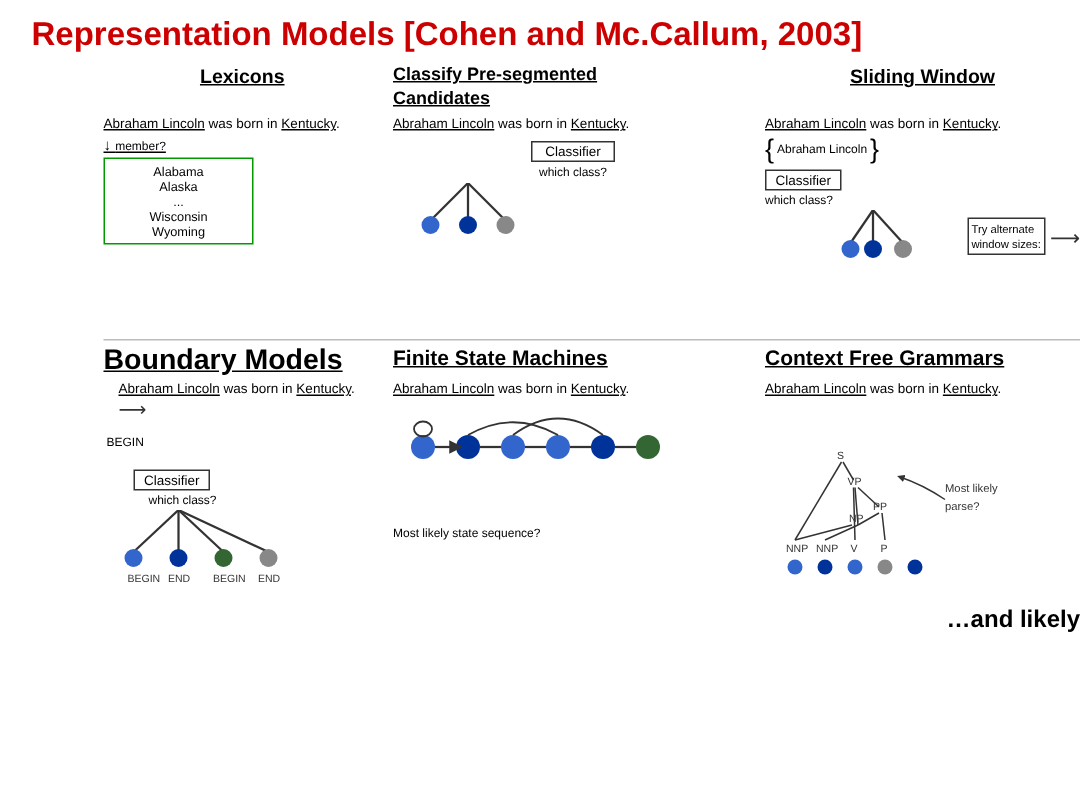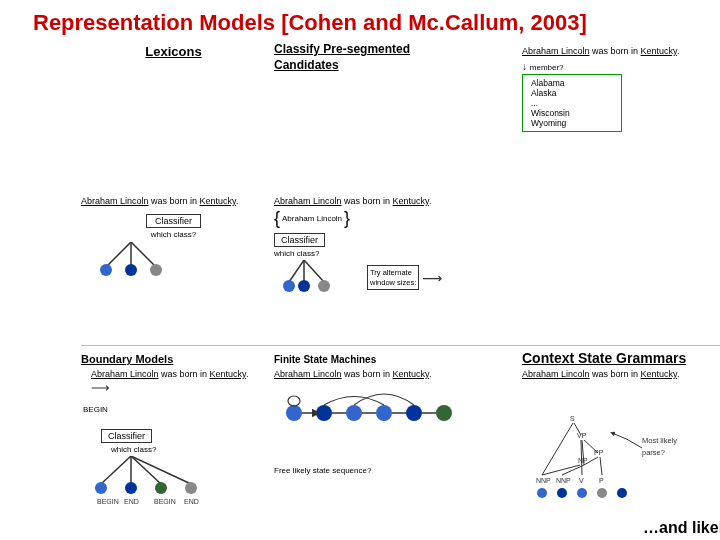--- a/index.html
+++ b/index.html
@@ -7,21 +7,21 @@
       width: 720px;
       height: 540px;
       background: white;
       font-family: Arial, sans-serif;
       overflow: hidden;
       position: relative;
     }
     .page {
       width: 720px;
       height: 456px;
-      padding: 10px 33px;
+      padding: 10px 21px;
       position: relative;
     }
     .main-title {
       font-size: 22px;
       font-weight: bold;
       color: #cc0000;
       margin-bottom: 6px;
       text-align: left;
     }
 
@@ -38,30 +38,33 @@
   <div class="main-title">Representation Models [Cohen and Mc.Callum, 2003]</div>
 
   <div style="display: grid; grid-template-columns: 185px 240px 210px; gap: 0 8px; margin-left: 48px;">
 
     <div style="text-align:center;">
       <span style="font-size:13px; font-weight:bold; text-decoration:underline;">Lexicons</span>
     </div>
     <div style="text-align:left;">
       <span style="font-size:12px; font-weight:bold; text-decoration:underline; display:block; line-height:1.3;">Classify Pre-segmented<br>Candidates</span>
     </div>
+    <div style="text-align:center;">
+      <span style="font-size:13px; font-weight:bold; text-decoration:underline;">Sliding Window</span>
+    </div>
 
     <div style="padding: 4px 0; min-height: 150px;">
       <div style="font-size:9px; margin-bottom:3px;">
         <span style="text-decoration:underline;">Abraham Lincoln</span> was born in <span style="text-decoration:underline;">Kentucky</span>.
       </div>
       
-      <div style="display:flex; align-items:center; gap:3px;">
+      <div style="display:flex; align-items:center; gap:3px;text-decoration:underline;">
         <div style="font-size:10px; margin-top:2px;">↓ <span style="font-size:8px;">member?</span></div>
       </div>
-      <div style="border: 1.5px solid #009900; padding: 3px 8px; display:inline-block; margin-top:2px; font-size:8.5px; min-width:100px;">
+      <div style="border: 1.5px solid #009900; padding: 3px 8px; display:inline-block; margin-top:2px; font-size:8.5px; min-width:100px;text-align:center;">
         Alabama<br>Alaska<br>...<br>Wisconsin<br>Wyoming
       </div>
     </div>
 
     <div style="padding: 4px 0; min-height:150px;">
       <div style="font-size:9px; margin-bottom:4px;">
         <span style="text-decoration:underline;">Abraham Lincoln</span> was born in <span style="text-decoration:underline;">Kentucky</span>.
       </div>
       <div style="text-align:center;">
         
@@ -84,44 +87,44 @@
         <span style="text-decoration:underline;">Abraham Lincoln</span> was born in <span style="text-decoration:underline;">Kentucky</span>.
       </div>
       
       <div style="display:flex; align-items:center; gap:2px; margin-bottom:2px;">
         <span style="font-size:18px; line-height:1;">{</span>
         <span style="font-size:8px;">Abraham Lincoln</span>
         <span style="font-size:18px; line-height:1;">}</span>
       </div>
       <div style="border:1px solid #333; display:inline-block; padding:1px 6px; font-size:9px; margin-bottom:2px;">Classifier</div>
       <div style="font-size:8px; margin-bottom:2px;">which class?</div>
-      <div style="display:flex; gap:3px; align-items:center; margin-bottom:3px;">
+      <div style="display:flex; gap:3px; align-items:center; margin-bottom:3px;justify-content:flex-end;">
         <svg width="90" height="35">
           <line x1="30" y1="0" x2="15" y2="22" stroke="#333" stroke-width="1.5"></line>
           <line x1="30" y1="0" x2="30" y2="22" stroke="#333" stroke-width="1.5"></line>
           <line x1="30" y1="0" x2="50" y2="22" stroke="#333" stroke-width="1.5"></line>
           <circle cx="15" cy="26" r="6" fill="#3366cc"></circle>
           <circle cx="30" cy="26" r="6" fill="#003399"></circle>
           <circle cx="50" cy="26" r="6" fill="#888"></circle>
         </svg>
         <div style="border:1px solid #333; font-size:7.5px; padding:2px; display:inline-block; line-height:1.3;">Try alternate<br>window sizes:</div>
         <span style="font-size:14px; color:#333;">⟶</span>
       </div>
     </div>
 
     <div style="grid-column: 1 / span 3; border-top: 1px solid #bbb; margin: 3px 0;"></div>
 
     <div>
-      <span style="font-size:11px; font-weight:bold; text-decoration:underline;">Boundary Models</span>
+      <span style="font-size:19px; font-weight:bold; text-decoration:underline;">Boundary Models</span>
     </div>
     <div>
-      <span style="font-size:10px; font-weight:bold; ">Finite State Machines</span>
+      <span style="font-size:14px; font-weight:bold; text-decoration:underline;">Finite State Machines</span>
     </div>
     <div>
-      <span style="font-size:14px; font-weight:bold; text-decoration:underline;">Context State Grammars</span>
+      <span style="font-size:14px; font-weight:bold; text-decoration:underline;">Context Free Grammars</span>
     </div>
 
     <div style="position:relative; padding: 2px 0; min-height:170px;">
 
       <div style="font-size:9px; margin-bottom:1px; position:relative; padding-left:10px;">
         <span style="text-decoration:underline;">Abraham Lincoln</span> was born in <span style="text-decoration:underline;">Kentucky</span>.
         <div style="font-size:13px; color:#333; margin-top:1px; margin-left:0;">⟶</div>
       </div>
       <div style="font-size:8px; position:absolute; left:2px; top:38px;">BEGIN</div>
 
@@ -170,21 +173,21 @@
           <path d="M80 22 Q110 0 140 22" fill="none" stroke="#333" stroke-width="1.2"></path>
 
           <ellipse cx="20" cy="18" rx="6" ry="5" fill="none" stroke="#333" stroke-width="1.2"></ellipse>
           <defs>
             <marker id="arrow" markerWidth="6" markerHeight="6" refX="3" refY="3" orient="auto">
               <path d="M0,0 L6,3 L0,6 Z" fill="#333"></path>
             </marker>
           </defs>
         </svg>
       </div>
-      <div style="font-size:8px; margin-top:2px;">Free likely state sequence?</div>
+      <div style="font-size:8px; margin-top:2px;">Most likely state sequence?</div>
     </div>
 
     <div style="padding: 2px 0; min-height:170px; position:relative;">
       <div style="font-size:9px; margin-bottom:4px;">
         <span style="text-decoration:underline;">Abraham Lincoln</span> was born in <span style="text-decoration:underline;">Kentucky</span>.
       </div>
       
       <svg width="200" height="130">
 
         <circle cx="20" cy="110" r="5" fill="#3366cc"></circle>

